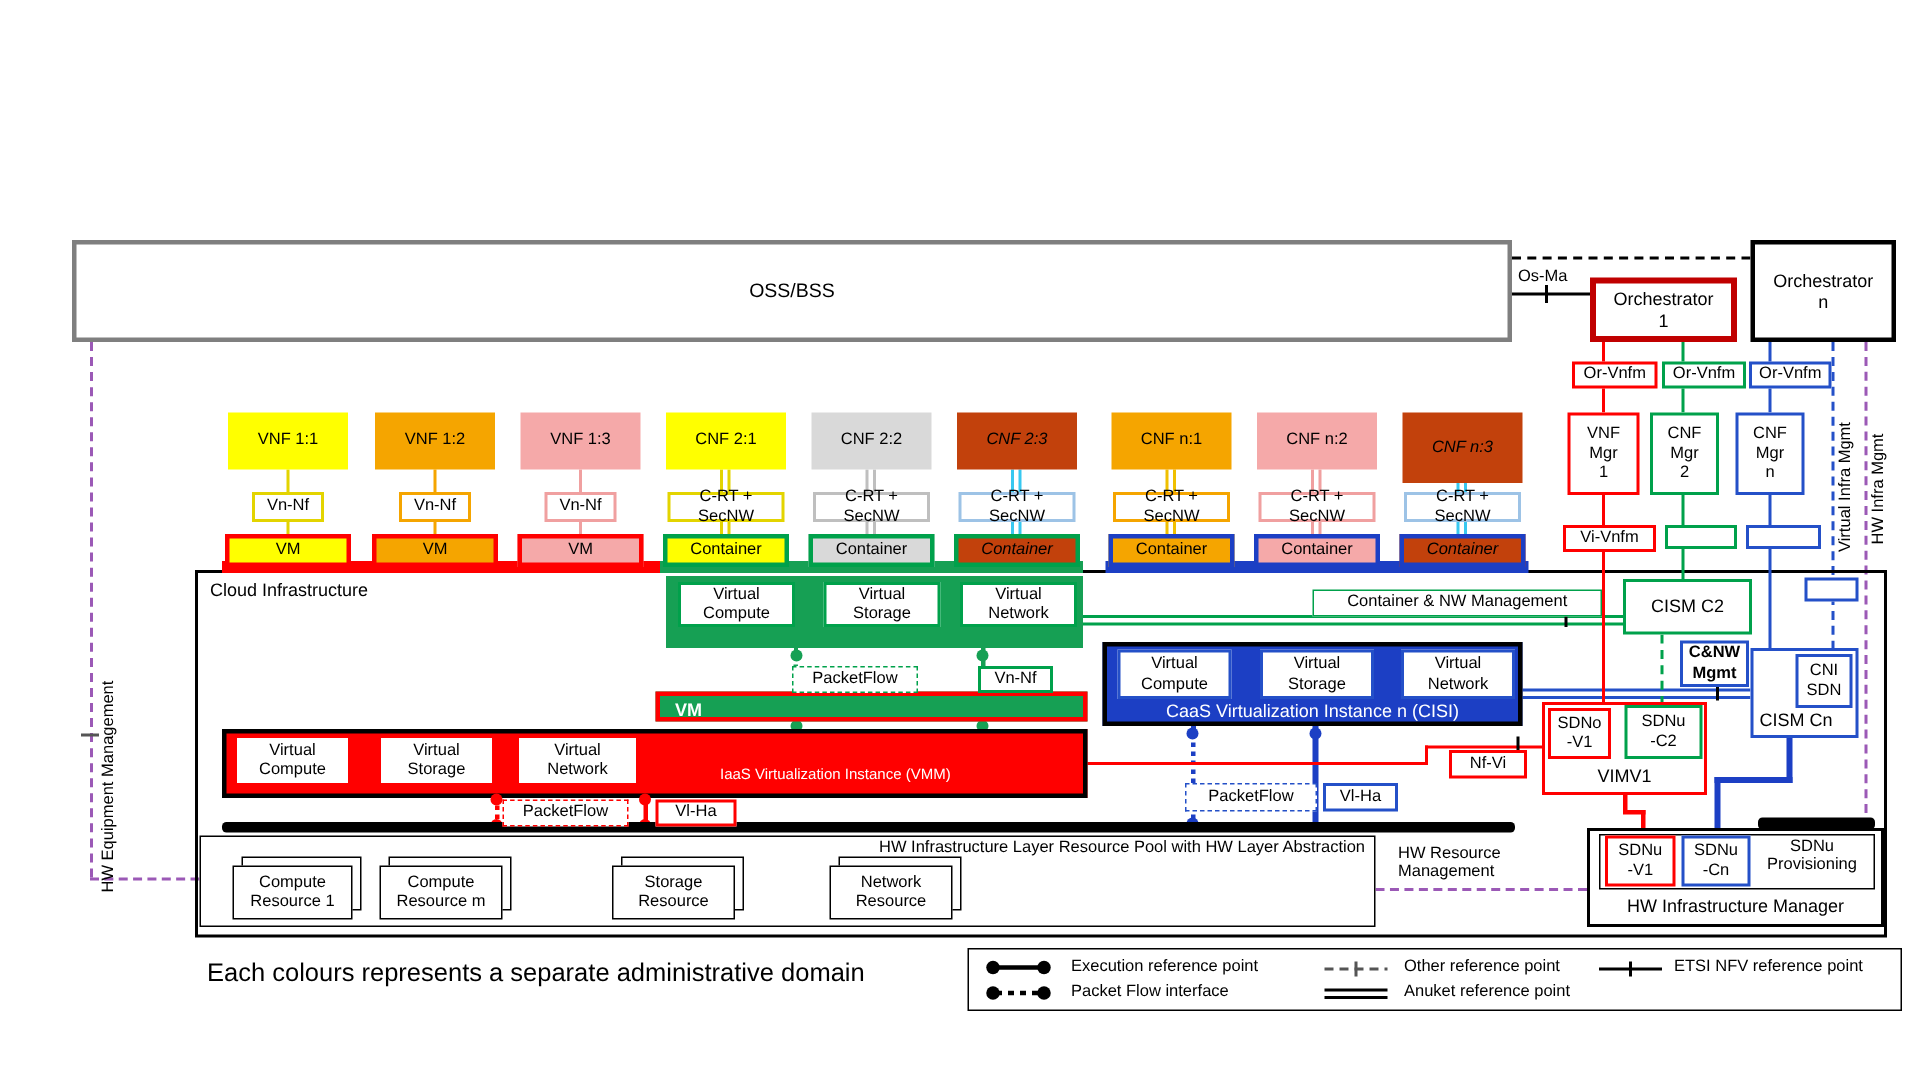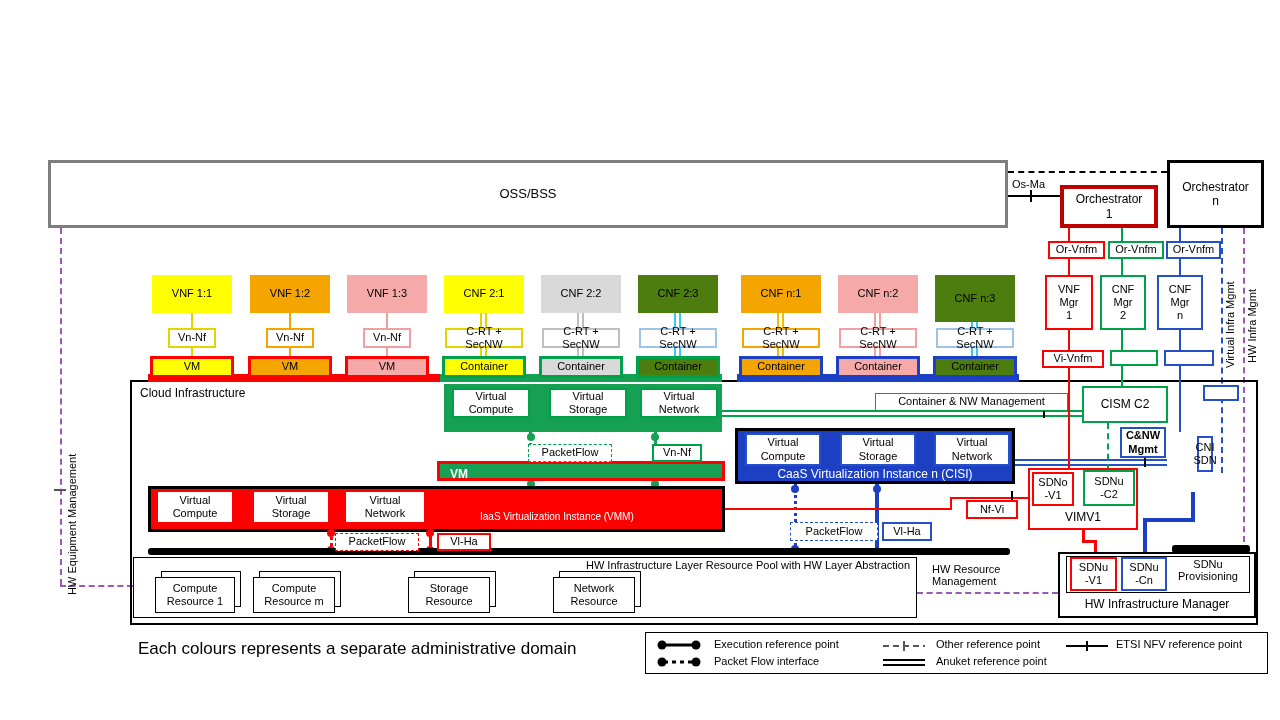--- a/index.html
+++ b/index.html
@@ -14,21 +14,21 @@
   .vl{position:absolute;width:2px;background:#000;}
   .hdash{position:absolute;height:0;border-top:2px dashed #000;}
   .vdash{position:absolute;width:0;border-left:2px dashed #000;}
   .vdot{position:absolute;width:0;border-left:3px dotted;}
   .hdouble{position:absolute;height:3px;border-top:2px solid;border-bottom:2px solid;background:#fff;box-sizing:content-box;}
   .vpair{position:absolute;width:3px;border-left:2px solid;border-right:2px solid;background:transparent;box-sizing:content-box;}
   .dot{position:absolute;width:8px;height:8px;border-radius:50%;}
   .tick{position:absolute;width:2px;height:12px;background:#000;}
   .bar{position:absolute;}
   .f-y{background:#FFFF00;} .f-o{background:#F5A500;} .f-p{background:#F5A9A9;}
-  .f-g{background:#D9D9D9;} .f-lb{background:#4d7c0f;}
+  .f-g{background:#D9D9D9;} .f-lb{background:#c2410c;font-style:italic;}
   .b-red{border-color:#FF0000;}
   .b-green{border-color:#00A14B;} .b-blue{border-color:#2450C8;}
   .b-y{border-color:#E3D400;} .b-o{border-color:#F5A500;} .b-p{border-color:#F0A0A0;}
   .b-gy{border-color:#BFBFBF;} .b-lbl{border-color:#9DC3E6;}
   .w{color:#fff;}
   .z1{z-index:1;} .z2{z-index:2;} .z3{z-index:3;} .z4{z-index:4;}
   .leg-row{position:absolute;font-size:11px;}
 </style>
 </head>
 <body>
@@ -188,21 +188,22 @@
   <div class="box z2 b-red" style="left:1042px;top:350px;width:62px;height:18px;">Vi-Vnfm</div>
   <div class="box z2 b-green" style="left:1110px;top:350px;width:48px;height:16px;"></div>
   <div class="box z2 b-blue" style="left:1164px;top:350px;width:50px;height:16px;"></div>
 
   <div class="box z3 b-green" style="left:1082px;top:386px;width:86px;height:37px;font-size:12px;">CISM C2</div>
   <div class="vdash z1" style="left:1107px;top:423px;height:47px;border-color:#00A14B;"></div>
   <div class="box z3 b-blue" style="left:1120px;top:427px;width:46px;height:31px;font-weight:bold;">C&amp;NW
 Mgmt</div>
   <div class="box z3 b-blue" style="left:1203px;top:385px;width:36px;height:16px;"></div>
 
-  <div class="box z4 b-blue" style="left:1197px;top:436px;width:16px;height:36px;">CNI
+  <div class="box z3 b-blue" style="left:1167px;top:432px;width:72px;height:60px;justify-content:flex-start;align-items:flex-end;padding:2px 0 3px 4px;font-size:12px;">CISM Cn</div>
+  <div class="box z4 b-blue" style="left:1197px;top:436px;width:38px;height:36px;">CNI
 SDN</div>
 
   <div class="hl z1" style="left:725px;top:508px;width:227px;background:#FF0000;height:1.5px;"></div>
   <div class="vl z1" style="left:950px;top:497px;height:12px;background:#FF0000;width:1.5px;"></div>
   <div class="hl z1" style="left:950px;top:497px;width:78px;background:#FF0000;height:1.5px;"></div>
   <div class="tick z2" style="left:1011px;top:491px;"></div>
   <div class="box z3 b-red" style="left:966px;top:500px;width:52px;height:19px;">Nf-Vi</div>
 
   <div class="abs z2" style="left:1028px;top:468px;width:110px;height:62px;background:#fff;border:2px solid #FF0000;box-sizing:border-box;"></div>
   <div class="box z3 b-red" style="left:1032px;top:472px;width:42px;height:34px;">SDNo

